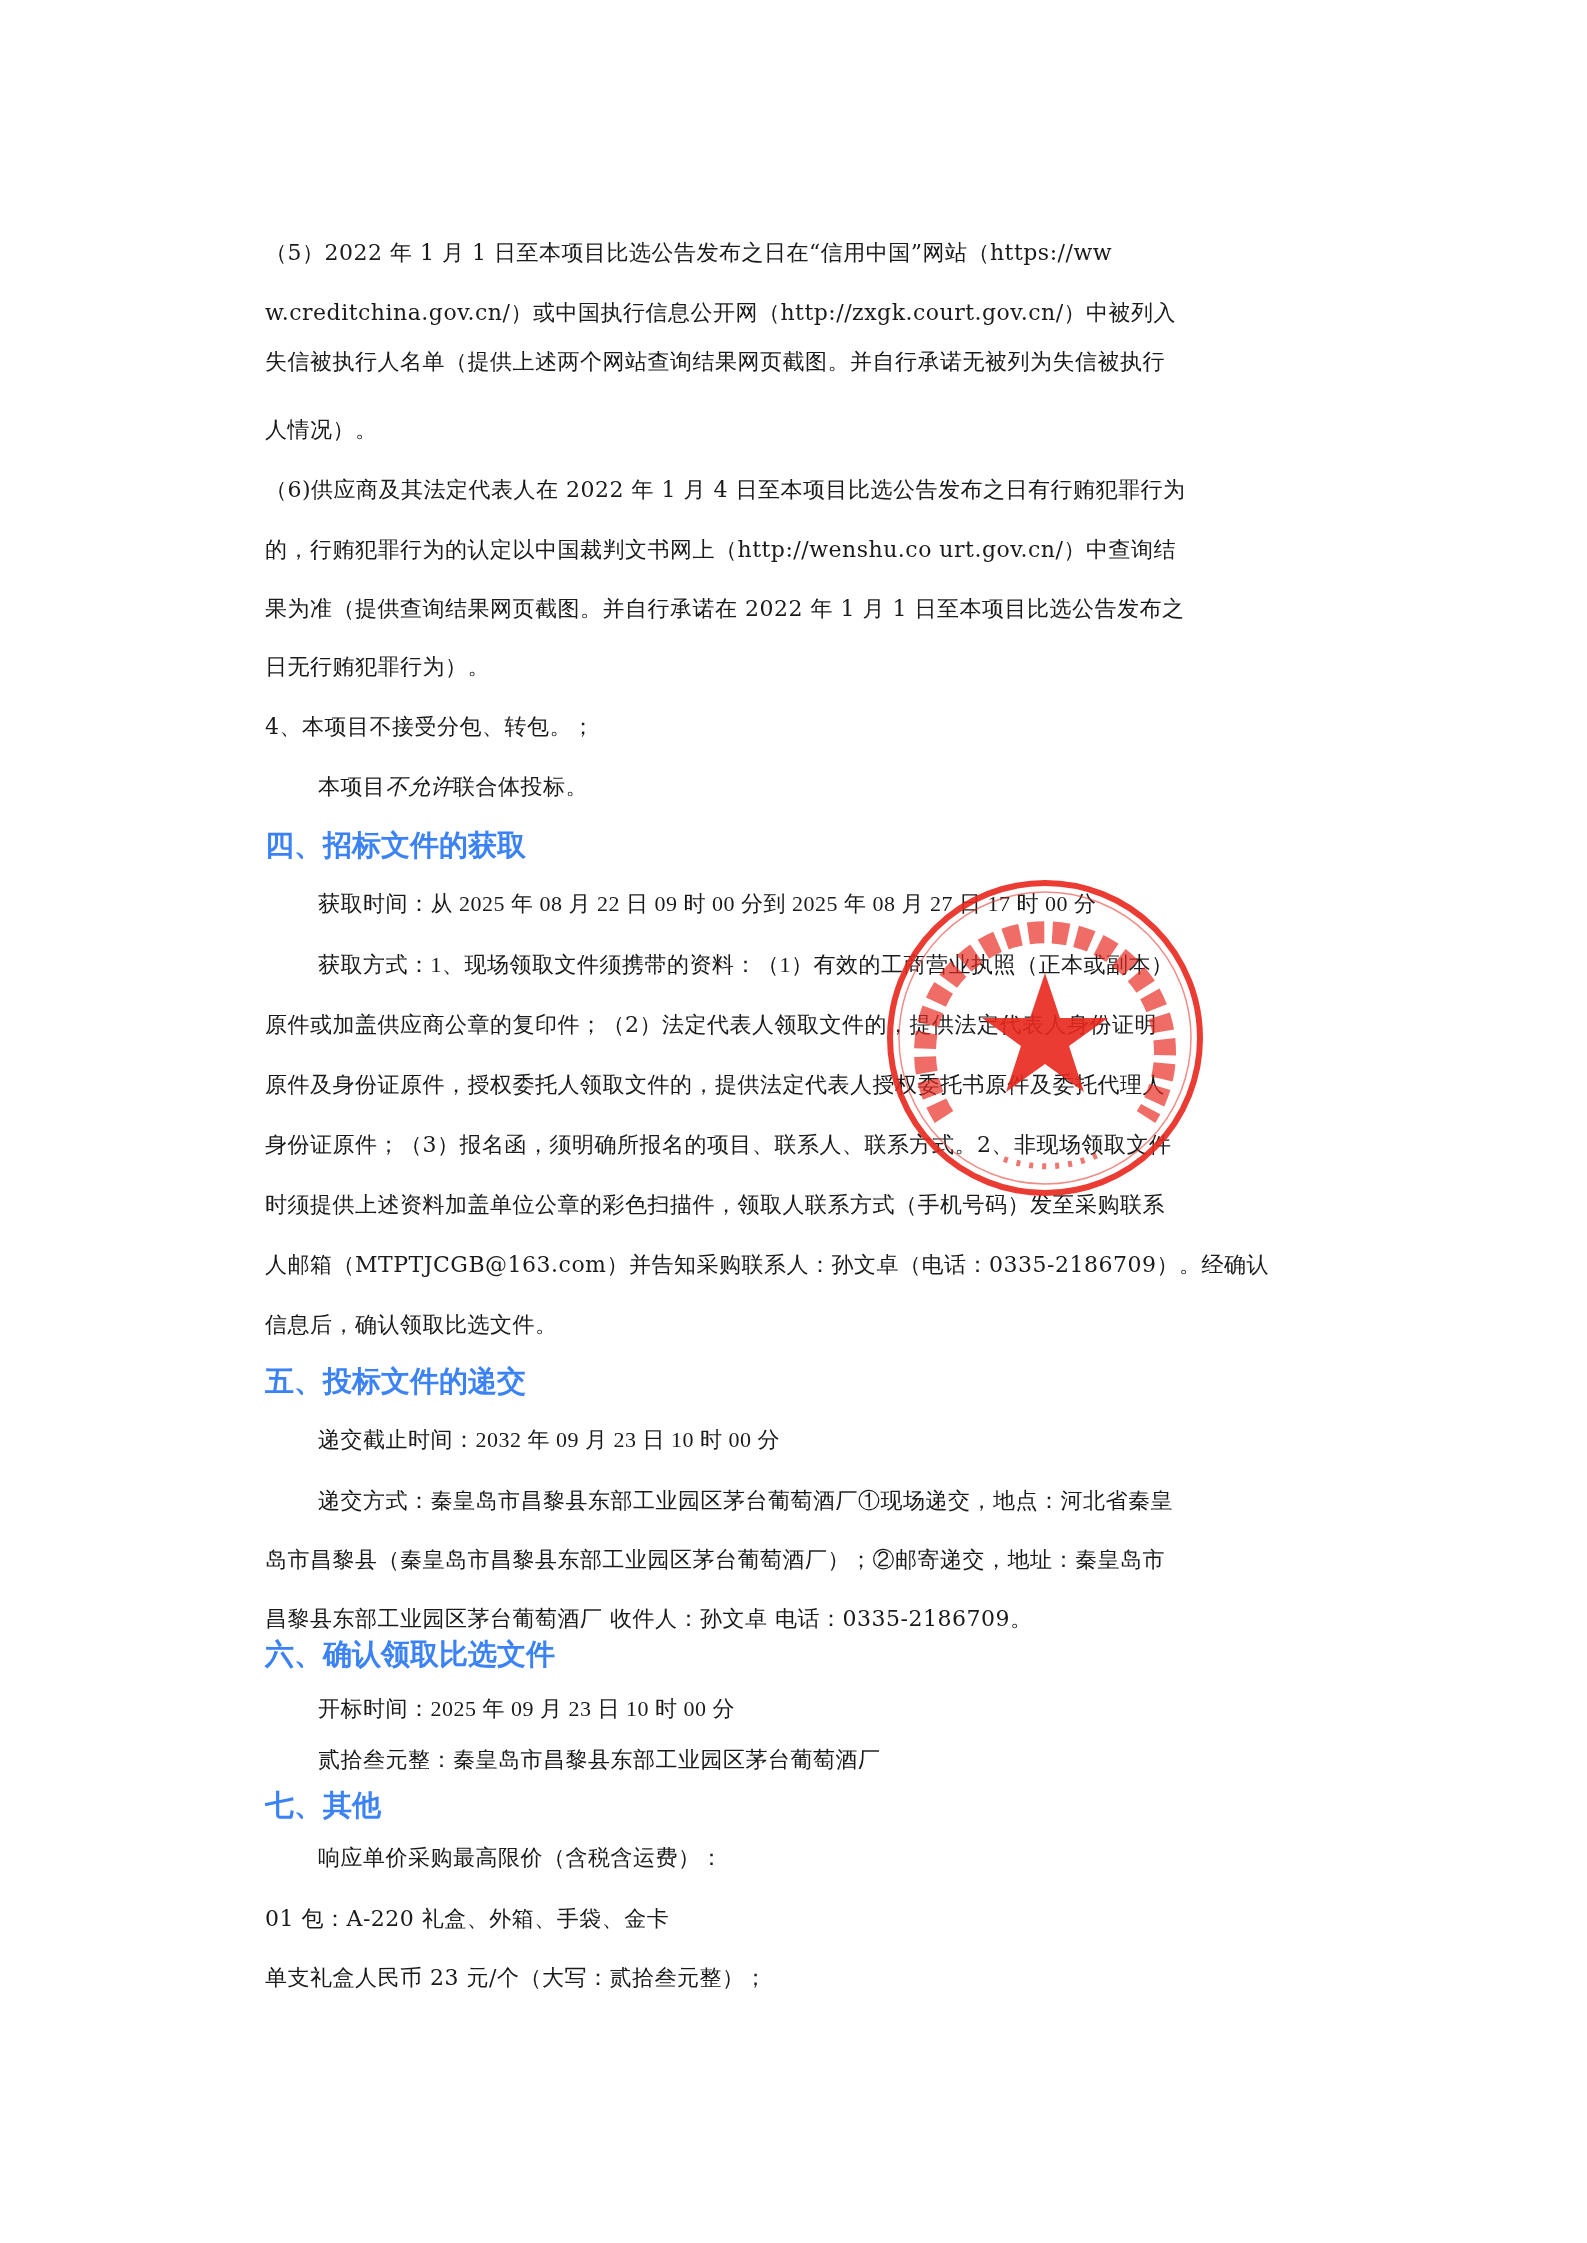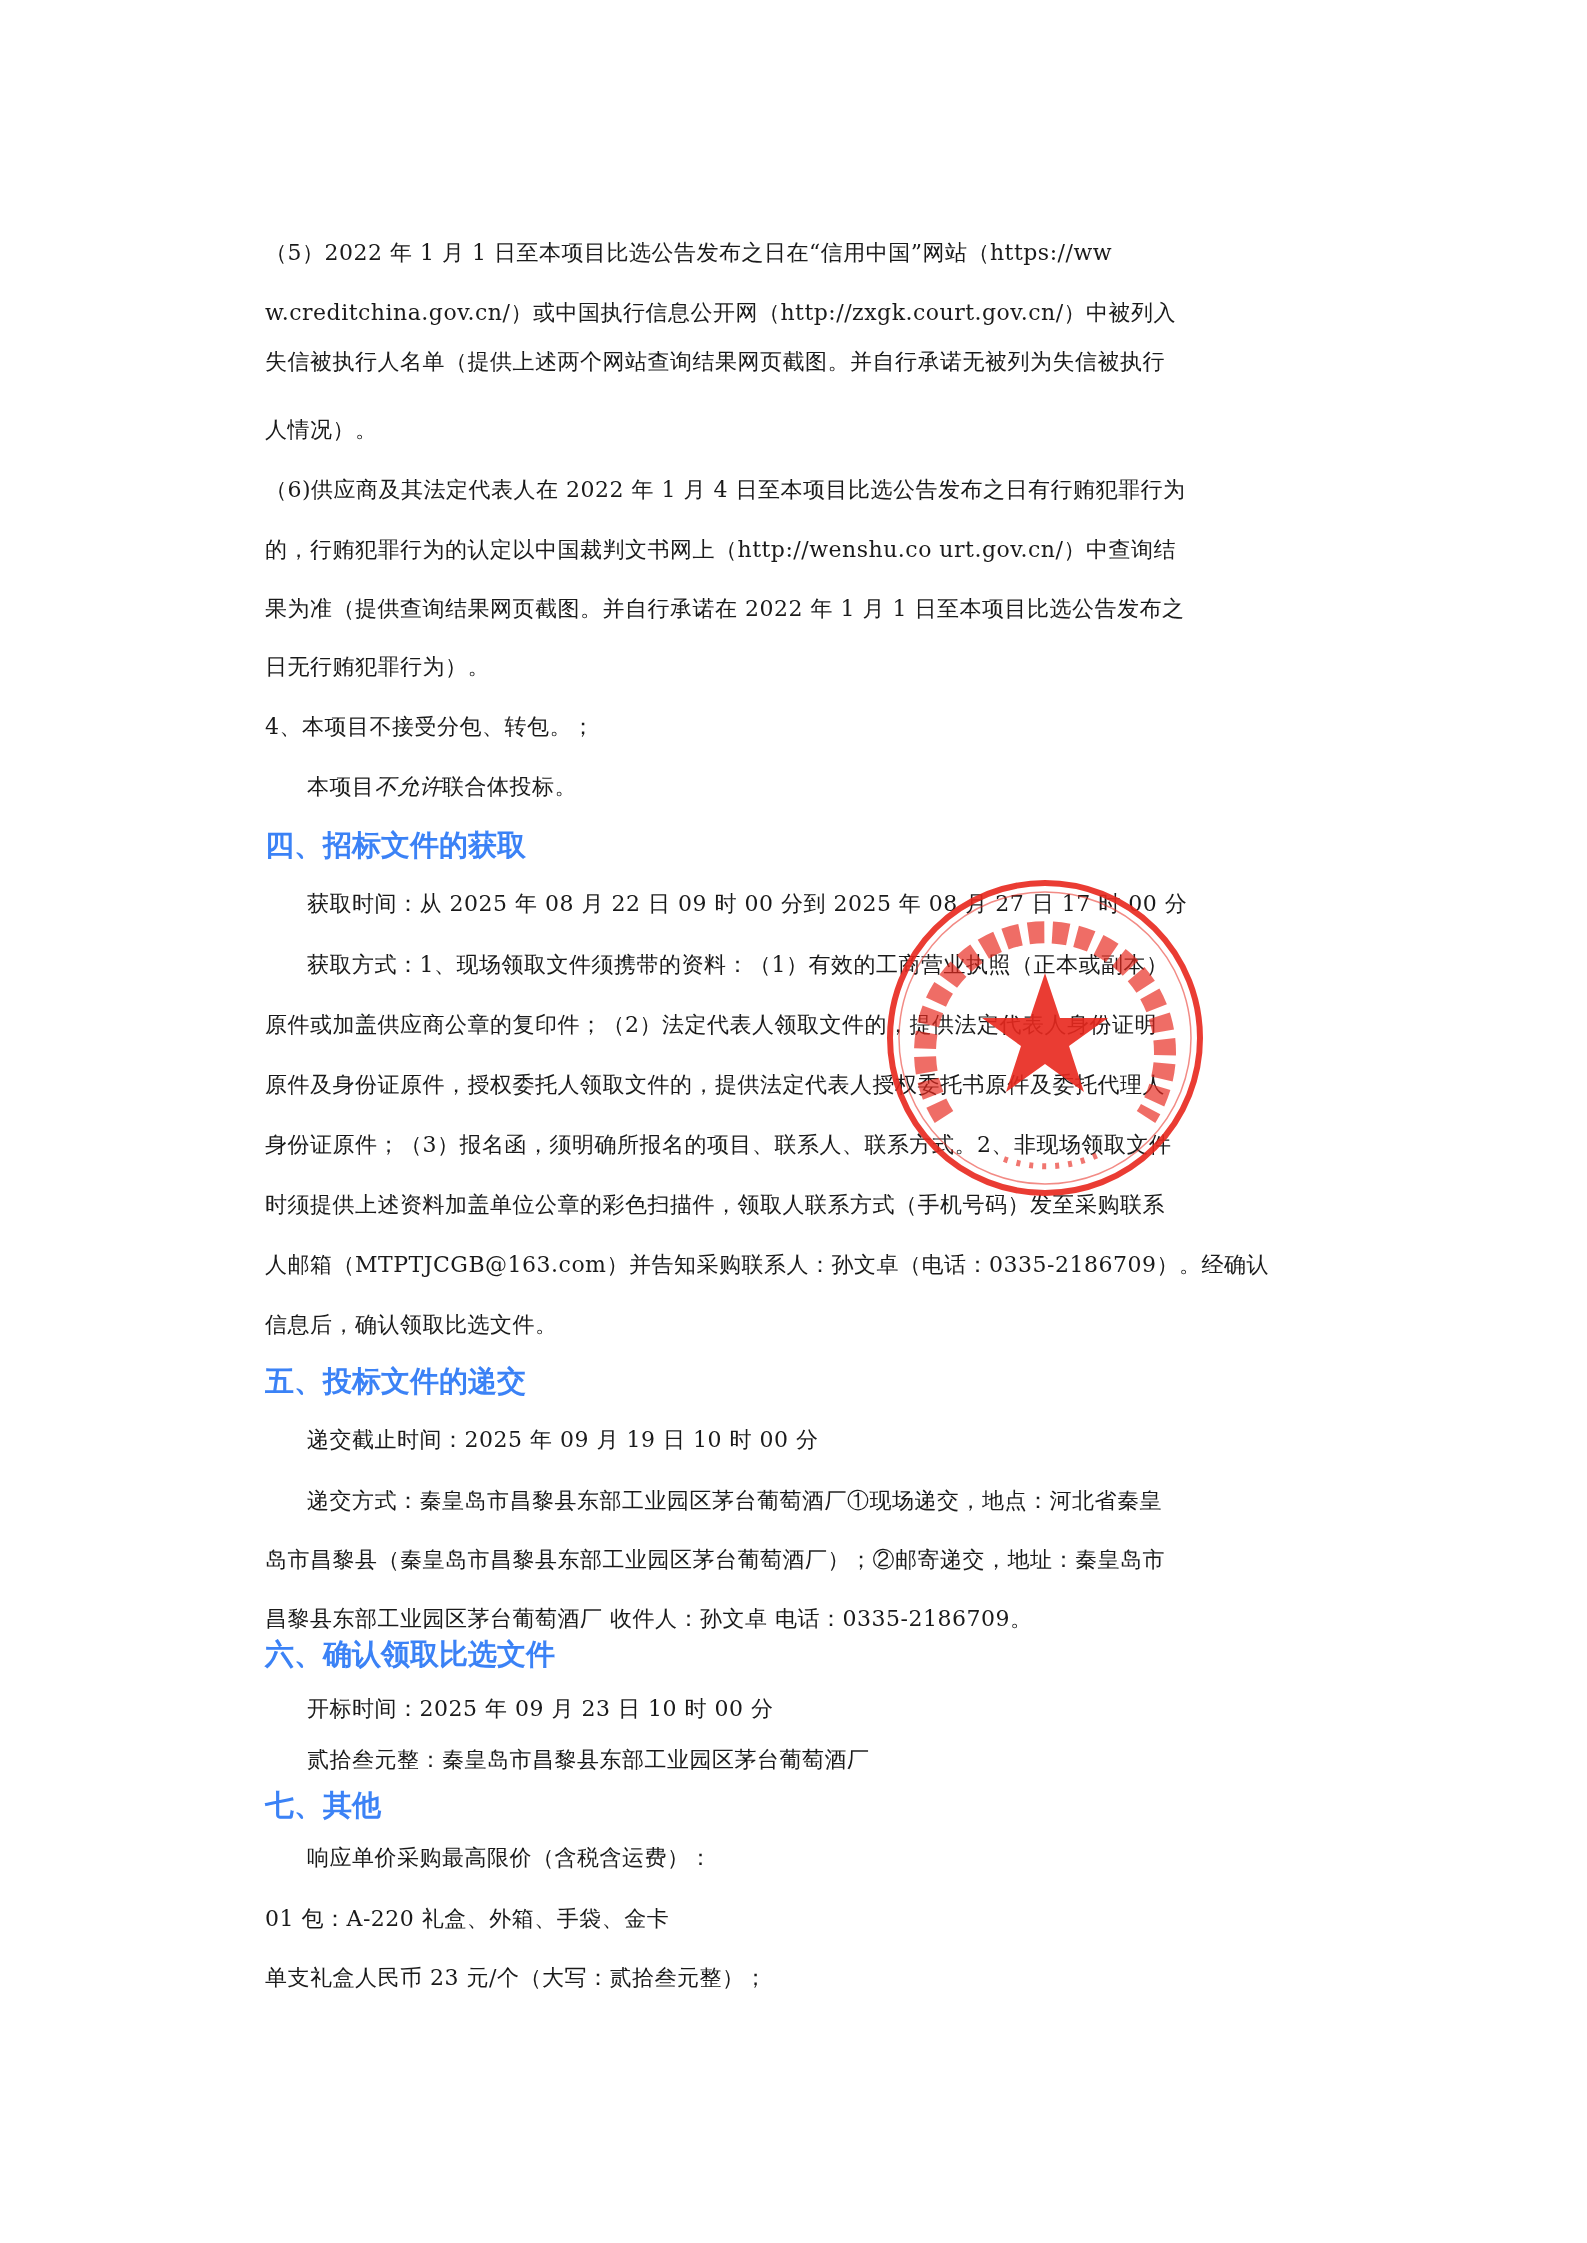--- a/index.html
+++ b/index.html
@@ -6,21 +6,21 @@
   body {
     width: 1587px; height: 2243px; position: relative; overflow: hidden;
     font-family: "DejaVu Serif", "Liberation Serif", serif;
     color: #1a1a1a;
   }
   .page { position: absolute; left: 265px; top: 0; width: 1060px; }
   .line {
     position: absolute; left: 0; white-space: nowrap;
     font-size: 22px; line-height: 30px; letter-spacing: 0.5px;
   }
-  .indent { left: 42px; }
+  .indent { left: 53px; font-family: Liberation Serif, serif; }
   .heading {
     position: absolute; left: 0; white-space: nowrap;
     font-family: "DejaVu Sans", "Liberation Sans", sans-serif;
     font-weight: bold; font-size: 29px; line-height: 34px; color: #3b82f6;
   }
   .ital { font-style: italic; }
   .stamp {
     position: absolute; left: 884px; top: 877px; width: 322px; height: 322px;
     pointer-events: none; opacity: 0.9;
   }
@@ -49,21 +49,21 @@
   <div class="line indent" style="top:889px">获取时间：从 2025 年 08 月 22 日  09 时 00 分到 2025 年 08 月 27 日  17 时 00 分</div>
   <div class="line indent" style="top:950px">获取方式：1、现场领取文件须携带的资料：（1）有效的工商营业执照（正本或副本）</div>
   <div class="line" style="top:1010px">原件或加盖供应商公章的复印件；（2）法定代表人领取文件的，提供法定代表人身份证明</div>
   <div class="line" style="top:1070px">原件及身份证原件，授权委托人领取文件的，提供法定代表人授权委托书原件及委托代理人</div>
   <div class="line" style="top:1130px">身份证原件；（3）报名函，须明确所报名的项目、联系人、联系方式。2、非现场领取文件</div>
   <div class="line" style="top:1190px">时须提供上述资料加盖单位公章的彩色扫描件，领取人联系方式（手机号码）发至采购联系</div>
   <div class="line" style="top:1250px">人邮箱（MTPTJCGB@163.com）并告知采购联系人：孙文卓（电话：0335-2186709）。经确认</div>
   <div class="line" style="top:1310px">信息后，确认领取比选文件。</div>
 
   <div class="heading" style="top:1364px">五、投标文件的递交</div>
-  <div class="line indent" style="top:1425px">递交截止时间：2025 年 09 月 19 日  10 时 00 分</div>
+  <div class="line indent" style="top:1425px">递交截止时间：2032 年 09 月 23 日  10 时 00 分</div>
   <div class="line indent" style="top:1486px">递交方式：秦皇岛市昌黎县东部工业园区茅台葡萄酒厂①现场递交，地点：河北省秦皇</div>
   <div class="line" style="top:1545px">岛市昌黎县（秦皇岛市昌黎县东部工业园区茅台葡萄酒厂）；②邮寄递交，地址：秦皇岛市</div>
   <div class="line" style="top:1604px">昌黎县东部工业园区茅台葡萄酒厂  收件人：孙文卓  电话：0335-2186709。</div>
 
   <div class="heading" style="top:1637px">六、确认领取比选文件</div>
   <div class="line indent" style="top:1694px">开标时间：2025 年 09 月 23 日  10 时 00 分</div>
   <div class="line indent" style="top:1745px">贰拾叁元整：秦皇岛市昌黎县东部工业园区茅台葡萄酒厂</div>
 
   <div class="heading" style="top:1788px">七、其他</div>
   <div class="line indent" style="top:1843px">响应单价采购最高限价（含税含运费）：</div>

